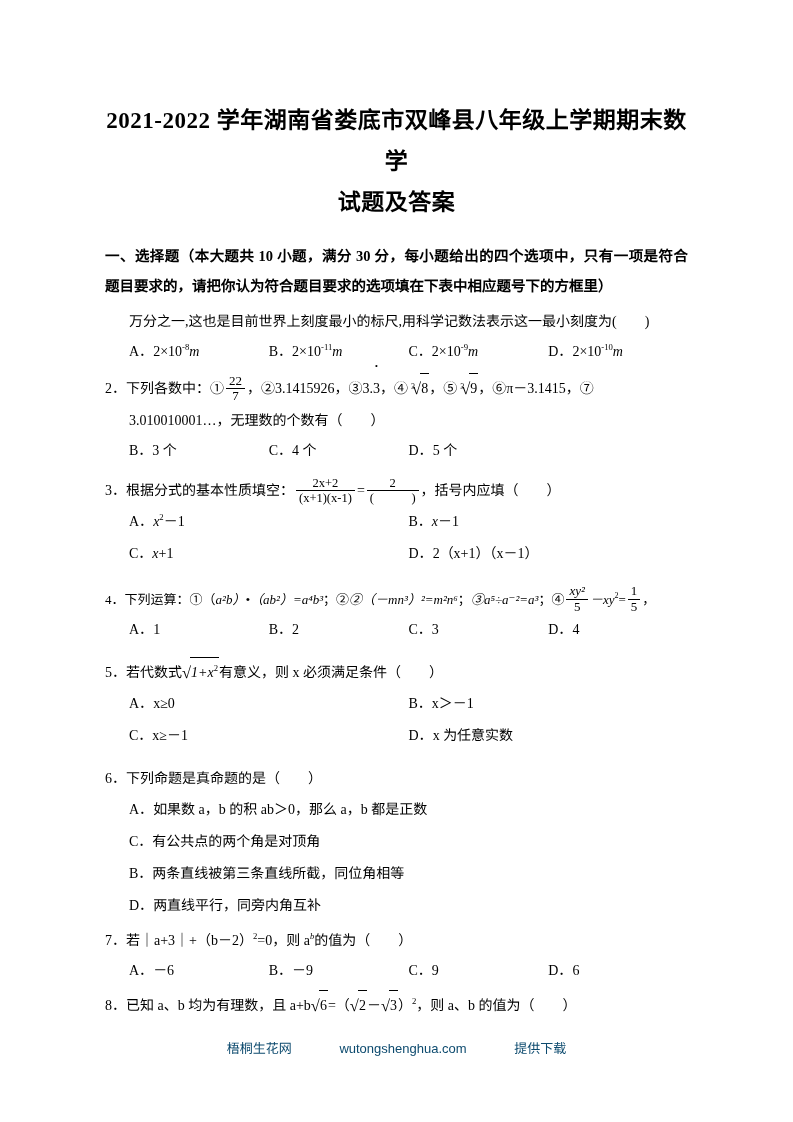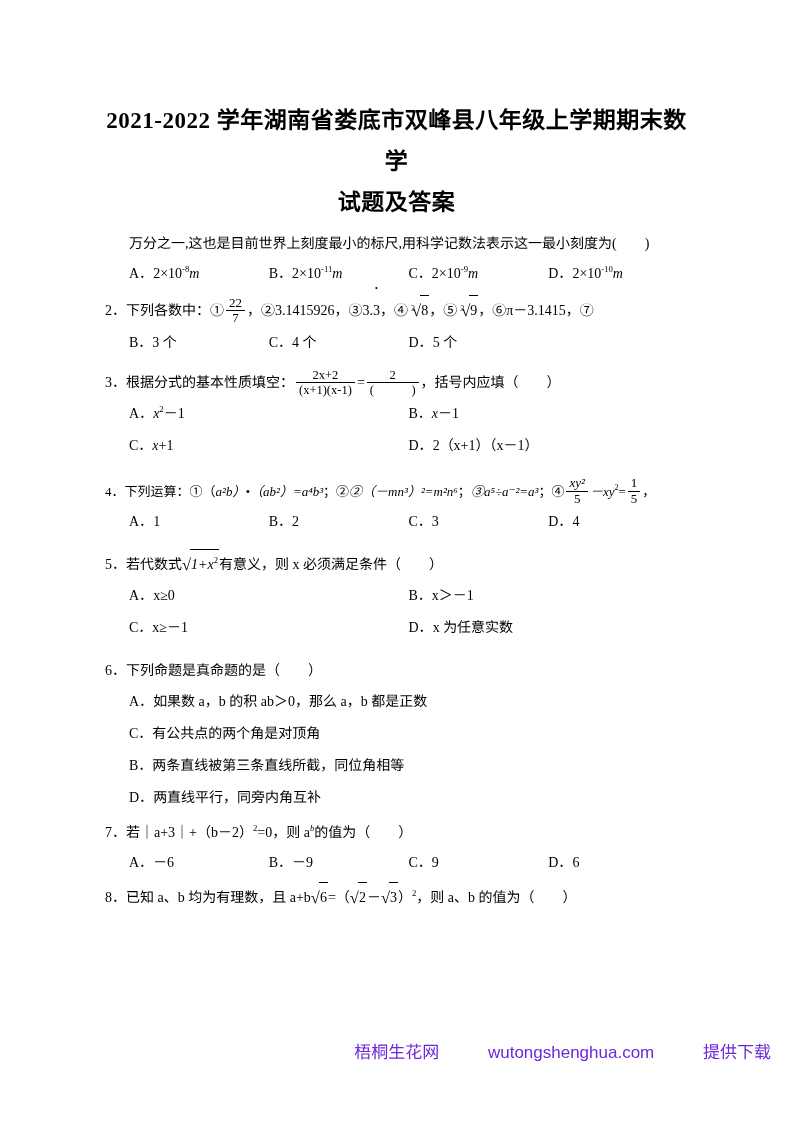--- a/index.html
+++ b/index.html
@@ -61,51 +61,56 @@
   .cbrt .idx{font-size:.58em;position:relative;top:-0.52em;left:3px;}
   .dotover{display:inline-block;position:relative;}
   .dotover::after{
     content:"\00B7";position:absolute;left:50%;top:-0.92em;
     transform:translateX(-50%);font-size:1.25em;line-height:1;
   }
 
   
   .footer{
     position:absolute;left:0;top:1038px;width:793px;
-    text-align:right;font-family:"Liberation Sans","DejaVu Sans",sans-serif;
-    font-size:17px;color:#6d28d9;
+    text-align:center;font-family:"Liberation Sans","DejaVu Sans",sans-serif;
+    font-size:13px;color:#0c4a6e;
   }
   .footer span{margin:0 22px;}
 </style>
 </head>
 <body>
 
 <div class="page">
   <div class="inner">
 
     <h1 class="doc-title">
       <span>2021-2022 学年湖南省娄底市双峰县八年级上学期期末数学</span>
       <span class="line2">试题及答案</span>
     </h1>
 
+    <div class="intro">
+      <span>一、选择题（本大题共 10 小题，满分 30 分，每小题给出的四个选项中，只有一项是符合</span>
+      <span>题目要求的，请把你认为符合题目要求的选项填在下表中相应题号下的方框里）</span>
+    </div>
 
     <div class="q">
       <span class="indent">万分之一,这也是目前世界上刻度最小的标尺,用科学记数法表示这一最小刻度为(　　)</span>
       <div class="opts4">
         <span><span>A．</span><span>2×10</span><sup>-8</sup><span class="it">m</span></span>
         <span><span>B．</span><span>2×10</span><sup>-11</sup><span class="it">m</span></span>
         <span><span>C．</span><span>2×10</span><sup>-9</sup><span class="it">m</span></span>
         <span><span>D．</span><span>2×10</span><sup>-10</sup><span class="it">m</span></span>
       </div>
     </div>
 
     <div class="q">
       <span class="qline">
         <span class="num">2．</span><span>下列各数中：①</span><span class="frac"><span class="nu">22</span><span class="de">7</span></span><span>，②3.1415926，③</span><span><span>3.</span><span class="dotover">3</span></span><span>，④</span><span class="cbrt"><span class="idx">3</span><span class="rad"><span class="sym">√</span><span class="bar">8</span></span></span><span>，⑤</span><span class="cbrt"><span class="idx">3</span><span class="rad"><span class="sym">√</span><span class="bar">9</span></span></span><span>，⑥π－3.1415，⑦</span>
       </span>
+      <span class="indent">3.010010001…，无理数的个数有（　　）</span>
       <div class="opts4">
         <span><span>B．</span><span>3 个</span></span>
         <span><span>C．</span><span>4 个</span></span>
         <span><span>D．</span><span>5 个</span></span>
       </div>
     </div>
 
     <div class="q" style="margin-top:10px;">
       <span class="qline">
         <span class="num">3．</span><span>根据分式的基本性质填空：</span><span class="frac sm"><span class="nu">2x+2</span><span class="de">(x+1)(x-1)</span></span><span>=</span><span class="frac sm"><span class="nu">2</span><span class="de">(　　　)</span></span><span>，括号内应填（　　）</span>

